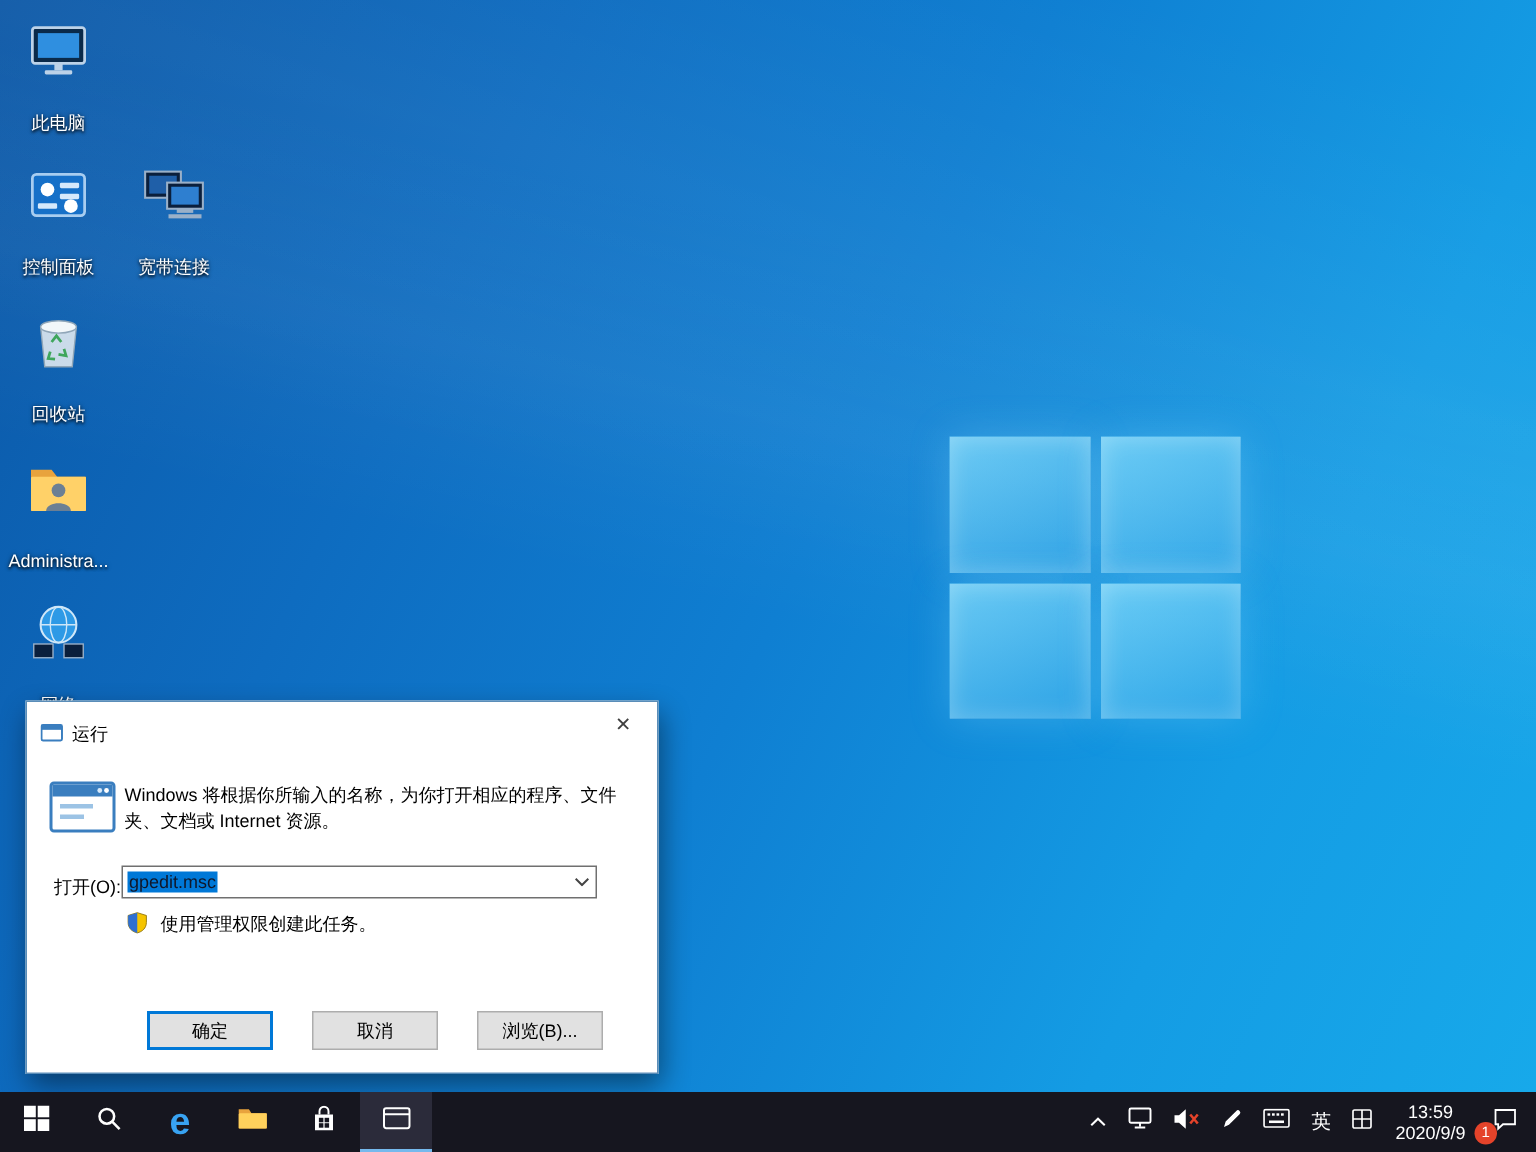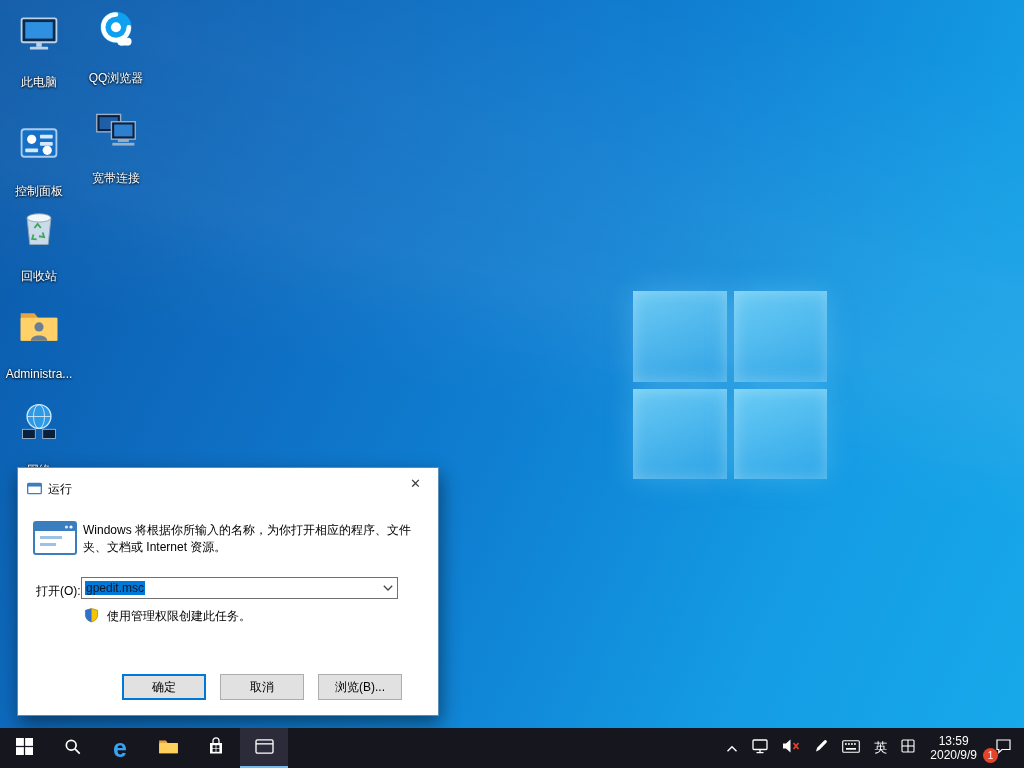--- a/index.html
+++ b/index.html
@@ -52,21 +52,21 @@
   .rd-desc{position:absolute;left:65px;top:54px;width:345px;line-height:17px;}
   .rd-open-label{position:absolute;left:18px;top:115px;}
   .rd-combo{
     position:absolute;left:63px;top:109px;width:317px;height:22px;
     border:1px solid #707070;background:#fff;display:flex;align-items:center;
     padding-left:3px;box-sizing:border-box;
   }
   .rd-combo .sel{background:#0078d7;color:#0f172a;padding:0 1px;font-size:12px;}
   .combo-arrow{margin-left:auto;width:19px;height:100%;display:flex;align-items:center;justify-content:center;}
   .rd-admin{position:absolute;left:66px;top:139px;display:flex;align-items:center;gap:8px;}
-  .rd-buttons{position:absolute;right:36px;top:206px;display:flex;gap:14px;text-align:center;}
+  .rd-buttons{position:absolute;right:36px;top:206px;display:flex;gap:26px;text-align:center;}
   .btn{
     width:84px;height:26px;background:#e1e1e1;border:1px solid #adadad;
     display:flex;align-items:center;justify-content:center;font-size:12px;box-sizing:border-box;
   }
   .btn.default{border:2px solid #0078d7;}
   
   .taskbar{
     position:absolute;left:0;right:0;bottom:0;height:40px;background:#16161f;
     display:flex;align-items:stretch;color:#fff;z-index:50;
   }
@@ -101,37 +101,22 @@
       <svg width="44" height="44" viewBox="0 0 48 48">
           <rect x="5" y="7" width="38" height="26" rx="2" fill="#0a2a4a" stroke="#bcd2e8" stroke-width="2"></rect>
           <rect x="9" y="11" width="30" height="18" fill="#2f8fe0"></rect>
           <rect x="21" y="33" width="6" height="5" fill="#bcd2e8"></rect>
           <rect x="14" y="38" width="20" height="3" rx="1" fill="#bcd2e8"></rect>
         </svg>
     </div>
     <div class="di-label">此电脑</div>
   </div>
 
-  <div class="desktop-icon" style="left:80px;top:8px">
-    <div class="di-img">
-      <svg width="44" height="44" viewBox="0 0 48 48">
-          <circle cx="24" cy="21" r="17" fill="#10a0f0"></circle>
-          <path d="M24 7 a14 14 0 1 0 14 14" fill="none" stroke="#fff" stroke-width="5" stroke-linecap="round"></path>
-          <circle cx="24" cy="21" r="5.5" fill="#fff"></circle>
-          <g fill="#fff">
-            <circle cx="30" cy="36" r="5"></circle>
-            <circle cx="37" cy="36.5" r="4"></circle>
-            <rect x="27" y="36" width="13" height="5" rx="2.5"></rect>
-          </g>
-        </svg>
-    </div>
-    <div class="di-label">QQ浏览器</div>
-  </div>
-
-  <div class="desktop-icon" style="left:3px;top:121px">
+
+  <div class="desktop-icon" style="left:3px;top:108px">
     <div class="di-img">
       <svg width="44" height="44" viewBox="0 0 48 48">
           <rect x="5" y="9" width="38" height="30" rx="3" fill="#1670c8" stroke="#a8cdf0" stroke-width="2"></rect>
           <circle cx="16" cy="20" r="5" fill="#fff"></circle>
           <rect x="25" y="15" width="14" height="4" rx="1" fill="#d6e9fb"></rect>
           <rect x="25" y="23" width="14" height="4" rx="1" fill="#d6e9fb"></rect>
           <rect x="9" y="30" width="14" height="4" rx="1" fill="#d6e9fb"></rect>
           <circle cx="33" cy="32" r="5" fill="#fff"></circle>
         </svg>
     </div>

